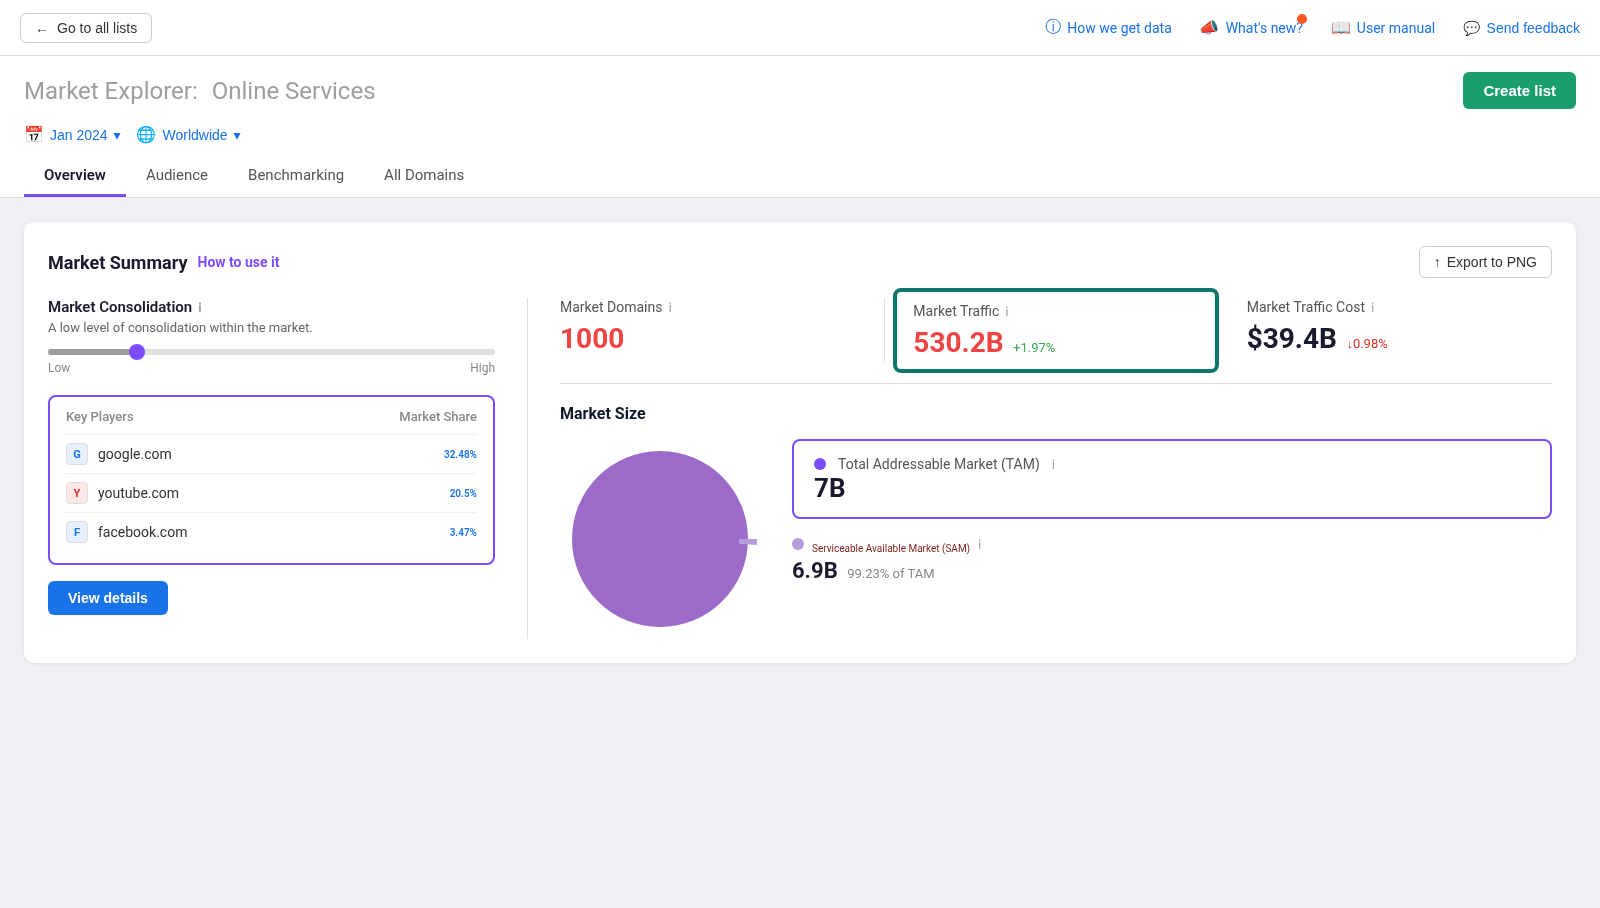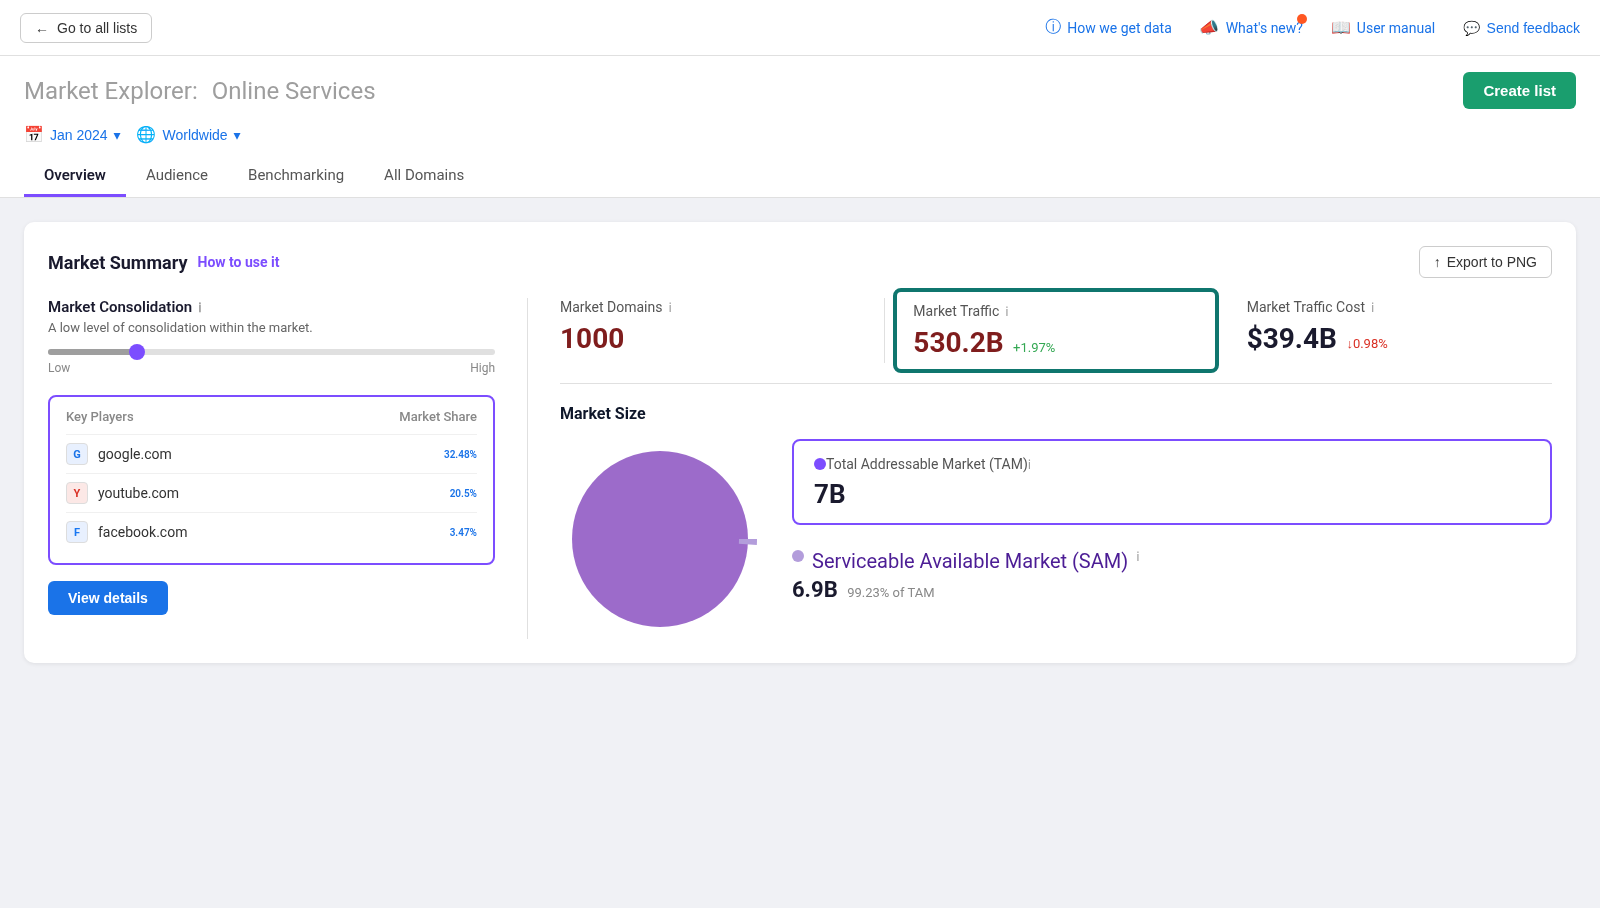--- a/index.html
+++ b/index.html
@@ -333,21 +333,21 @@
       font-size: 14px;
       color: #555;
       margin-bottom: 6px;
       display: flex;
       align-items: center;
       gap: 6px;
     }
     .metric-value {
       font-size: 28px;
       font-weight: 700;
-      color: #7f1d1d;
+      color: #ef4444;
     }
     .metric-value.dark { color: #1a1a2e; }
     .metric-change {
       font-size: 13px;
       margin-left: 6px;
     }
     .metric-change.up { color: #34a853; }
     .metric-change.down { color: #d93025; }
 
     
@@ -370,24 +370,23 @@
     .tam-box {
       border: 2px solid #7c4dff;
       border-radius: 8px;
       padding: 14px 20px;
       margin-bottom: 14px;
       min-width: 280px;
     }
     .tam-header {
       display: flex;
       align-items: center;
-      gap: 0;
+      gap: 12px;
       font-size: 14px;
       color: #555;
-      margin-bottom: 6px;
     }
     .tam-dot {
       width: 12px;
       height: 12px;
       border-radius: 50%;
       background: #7c4dff;
       flex-shrink: 0;
     }
     .sam-dot {
       width: 12px;
@@ -400,21 +399,21 @@
       font-size: 26px;
       font-weight: 700;
       color: #1a1a2e;
     }
     .sam-row {
       display: flex;
       align-items: center;
       gap: 8px;
       margin-bottom: 4px;
     }
-    .sam-label { font-size: 20px; color: #4c1d95; margin-top: 10px; }
+    .sam-label { font-size: 10px; color: #7f1d1d; margin-top: 10px; }
     .sam-value {
       font-size: 22px;
       font-weight: 700;
       color: #1a1a2e;
       margin-top: 4px;
     }
     .sam-pct {
       font-size: 13px;
       color: #888;
       margin-left: 6px;

